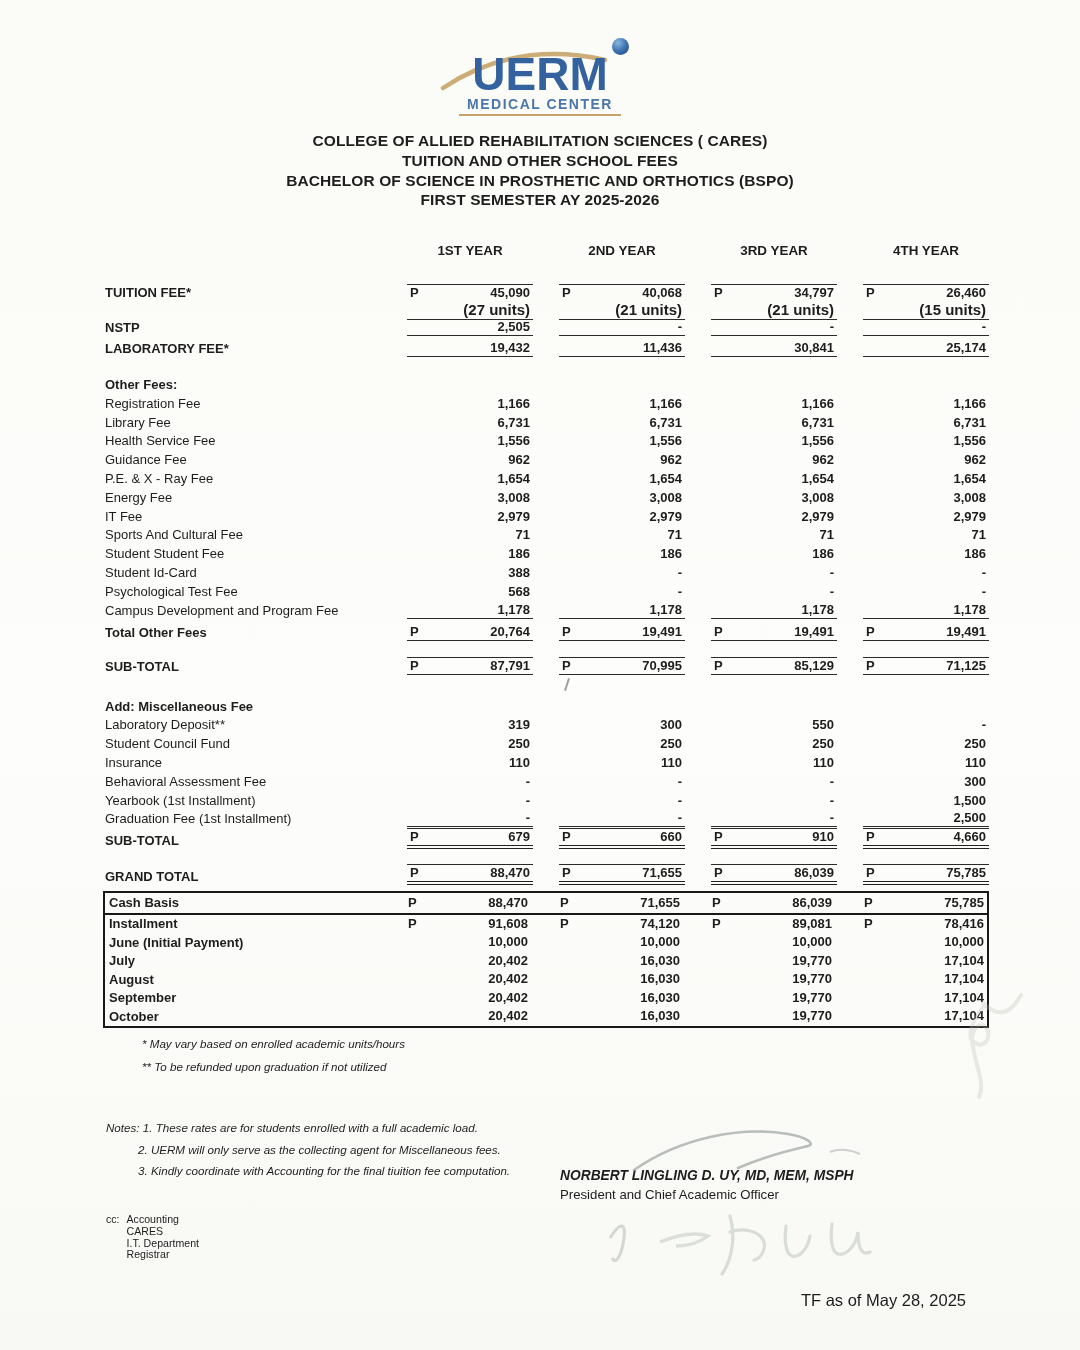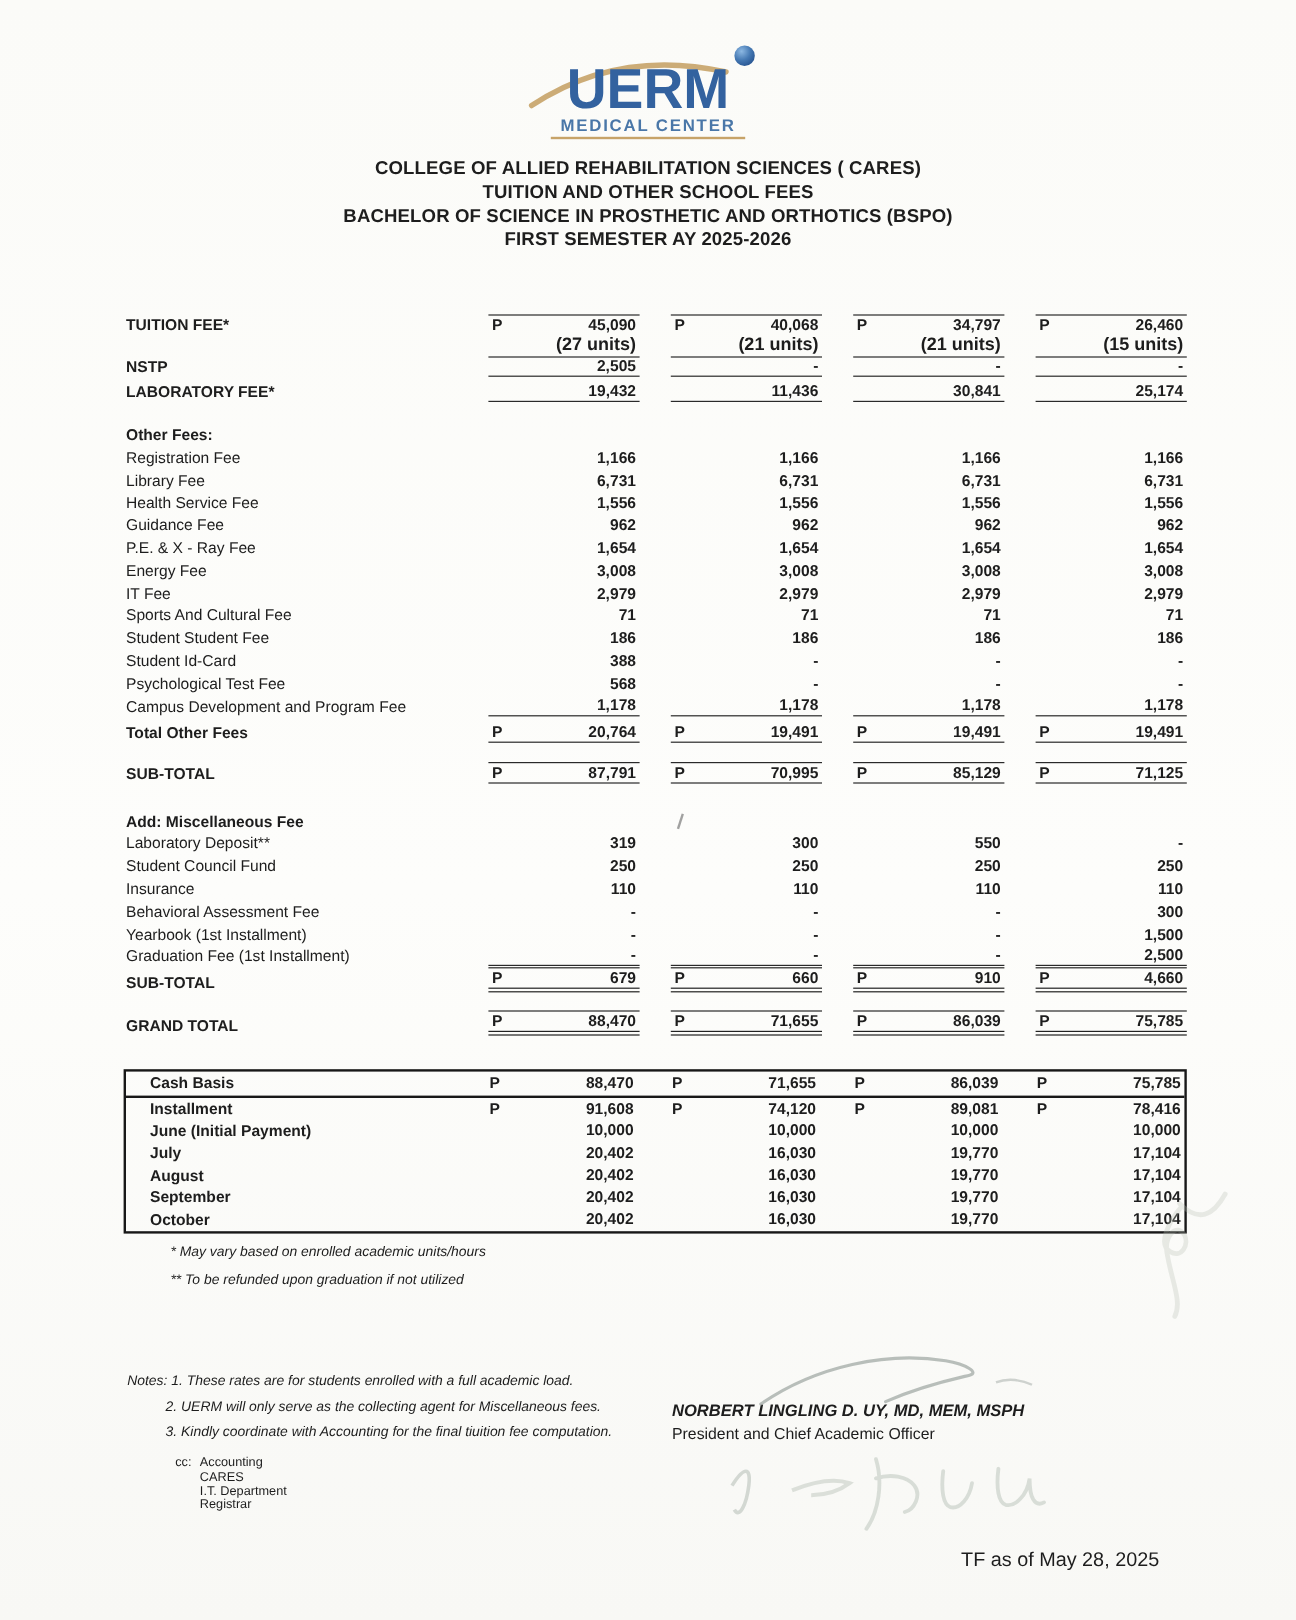--- a/index.html
+++ b/index.html
@@ -36,33 +36,33 @@
   .cell.units .val{font-size:15px;}
   .rt{border-top:1.6px solid #2a2a2a;}
   .rb{border-bottom:1.6px solid #2a2a2a;}
   .rbd{border-bottom:4px double #222;}
   
   .inst-box{position:absolute;left:103px;top:891px;width:882px;border:2px solid #181818;
     font-size:13px;background:transparent;}
   .inst-row{display:grid;grid-template-columns:274px 126px 126px 126px 126px;column-gap:26px;
     align-items:center;height:18.5px;}
   .inst-row.divider{border-bottom:2.4px solid #181818;height:19.5px;}
-  .inst-row .lab{font-weight:bold;padding-left:20px;padding-bottom:0;}
+  .inst-row .lab{font-weight:bold;padding-left:4px;padding-bottom:0;}
   
   .footnotes{position:absolute;left:142px;top:1032px;font-style:italic;font-size:11.6px;line-height:23px;}
-  .notes{position:absolute;left:106px;top:1140px;font-style:italic;font-size:11.6px;line-height:21.5px;}
+  .notes{position:absolute;left:106px;top:1117px;font-style:italic;font-size:11.6px;line-height:21.5px;}
   .notes .indent{margin-left:32px;}
   
   .signature{position:absolute;left:560px;top:1168px;width:420px;text-align:left;}
   .sig-name{font-weight:bold;font-style:italic;font-size:13.8px;}
   .sig-role{font-size:13.2px;margin-top:4px;}
   .sig-swash-top{position:absolute;left:60px;top:-44px;}
   .sig-swash-bottom{position:absolute;left:20px;top:40px;}
   
-  .cc{position:absolute;left:106px;top:1214px;font-size:10.6px;line-height:11.8px;margin-left:40px;}
+  .cc{position:absolute;left:106px;top:1214px;font-size:10.6px;line-height:11.8px;}
   .cc-row{display:flex;}
   .cc-label{margin-right:7px;}
   
   .tf-note{position:absolute;right:114px;top:1291px;font-size:16.5px;}
   
   .pencil-mark{position:absolute;left:955px;top:985px;opacity:.55;}
   .tick-mark{position:absolute;left:566px;top:678px;width:2px;height:13px;background:#555;
     transform:rotate(18deg);opacity:.55;}
 </style>
 </head>
@@ -83,20 +83,27 @@
   </div>
 
   <div class="titles">
     <div>COLLEGE OF ALLIED REHABILITATION SCIENCES ( CARES)</div>
     <div>TUITION AND OTHER SCHOOL FEES</div>
     <div>BACHELOR OF SCIENCE IN PROSTHETIC AND ORTHOTICS (BSPO)</div>
     <div>FIRST SEMESTER AY 2025-2026</div>
   </div>
 
   <div class="fee-table">
+      <div class="row colhead">
+        <div class="lab"></div>
+        <div class="cell ch">1ST YEAR</div>
+        <div class="cell ch">2ND YEAR</div>
+        <div class="cell ch">3RD YEAR</div>
+        <div class="cell ch">4TH YEAR</div>
+      </div>
       <div style="height: 18px;"></div>
       <div class="row" style="height: 23px;">
         <div class="lab b">TUITION FEE*</div>
         <div class="cell rt">
           <span class="p">P</span>
           <span class="val">45,090</span>
         </div>
         <div class="cell rt">
           <span class="p">P</span>
           <span class="val">40,068</span>

